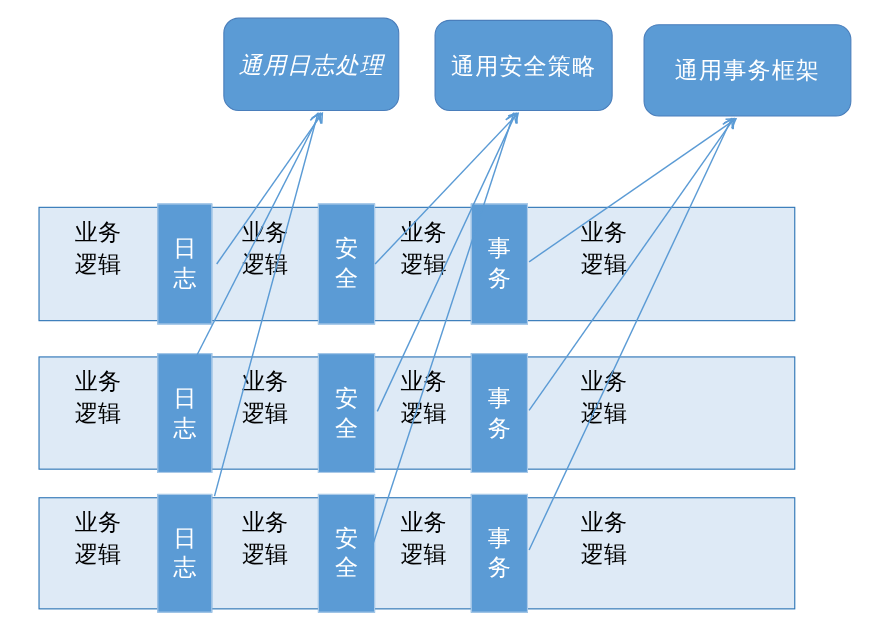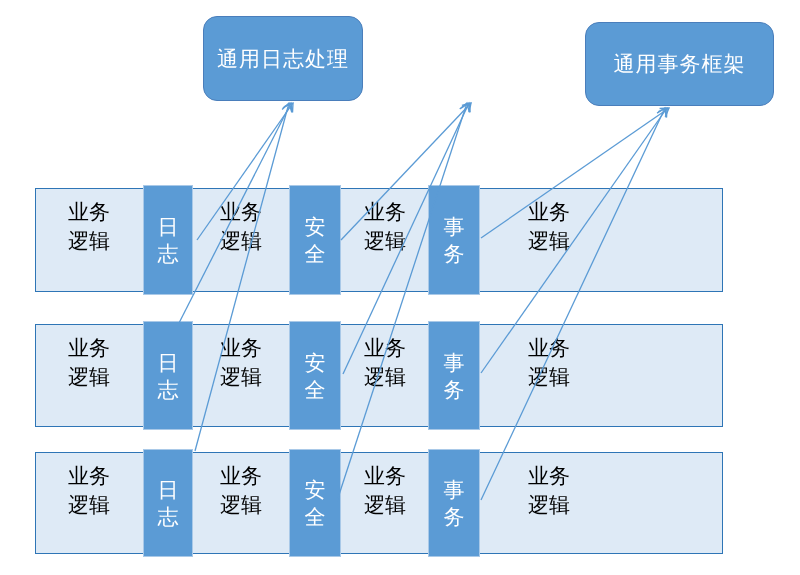--- a/index.html
+++ b/index.html
@@ -21,21 +21,21 @@
     border: 1.5px solid #4a7ebb;
     border-radius: 14px;
     display: flex;
     align-items: center;
     justify-content: center;
     color: #ffffff;
     font-size: 21px;
     letter-spacing: 1px;
     box-sizing: border-box;
   }
-  .top-box.b1 { left: 203px; top: 16px; width: 160px; height: 85px; }
+  .top-box.b1 { left: 203px; top: 16px; width: 160px; height: 85px; font-style: italic; }
   .top-box.b2 { left: 395px; top: 18px; width: 162px; height: 83px; }
   .top-box.b3 { left: 585px; top: 22px; width: 189px; height: 84px; }
 
   
   .layer-bar {
     position: absolute;
     left: 35px;
     width: 688px;
     background: #deeaf6;
     border: 1.5px solid #2e75b6;
@@ -96,20 +96,23 @@
     stroke-width: 1.3;
   }
 </style>
 </head>
 <body>
 
 <div class="stage">
 
   <div class="top-box b1">
     <span>通用日志处理</span>
+  </div>
+  <div class="top-box b2">
+    <span>通用安全策略</span>
   </div>
   <div class="top-box b3">
     <span>通用事务框架</span>
   </div>
 
   <div class="layer-bar r1">
     <div class="logic-cell c1">业务
 逻辑</div>
     <div class="logic-cell c2">业务
 逻辑</div>

